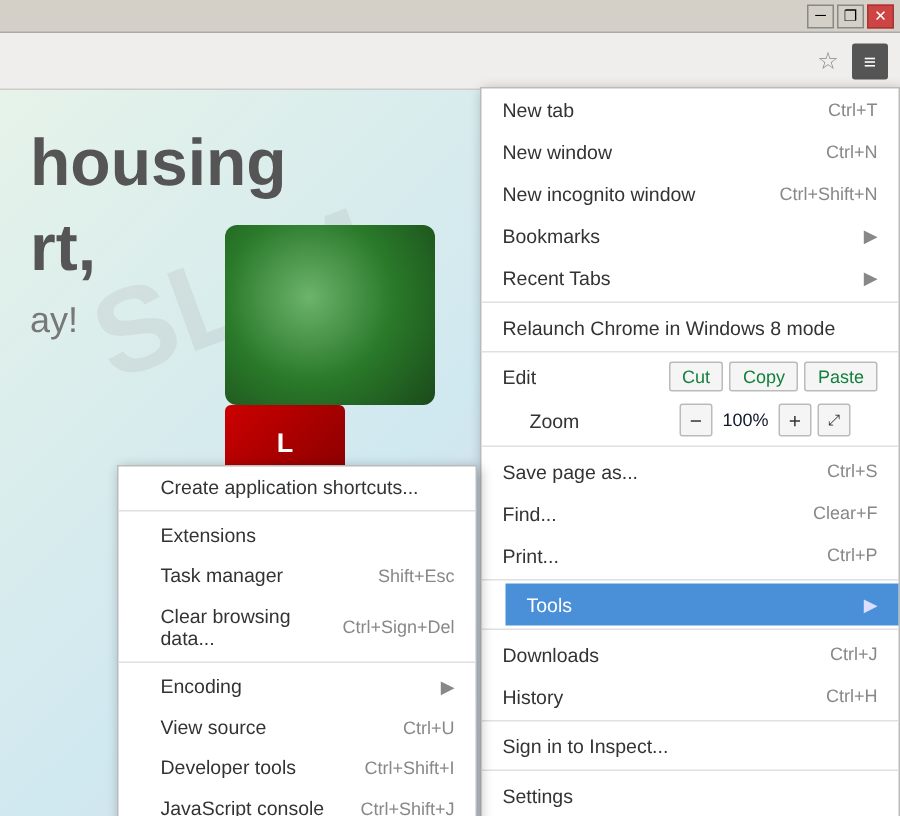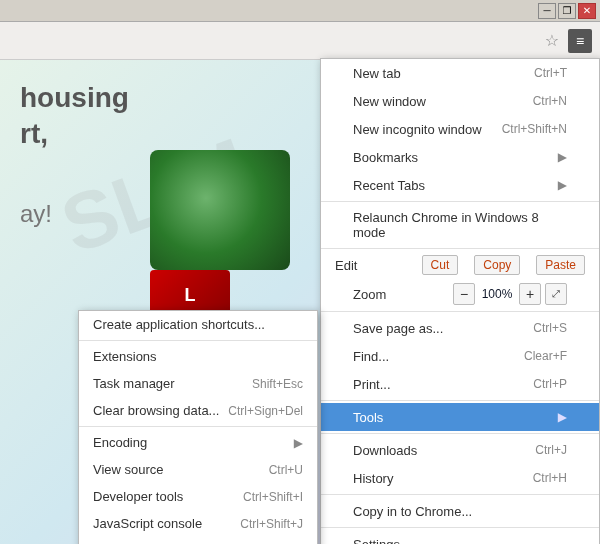--- a/index.html
+++ b/index.html
@@ -18,21 +18,21 @@
       position: absolute;
       top: 0; left: 0; right: 0; bottom: 0;
       background: linear-gradient(135deg, #e8f4e8 0%, #d0e8f0 50%, #e0d0f0 100%);
       overflow: hidden;
     }
 
     .browser-content-text {
       position: absolute;
       top: 80px;
       left: 20px;
-      font-size: 28px;
+      font-size: 44px;
       font-weight: bold;
       color: #555;
       line-height: 1.3;
     }
 
     .browser-content-sub {
       position: absolute;
       top: 200px;
       left: 20px;
       font-size: 24px;
@@ -165,29 +165,30 @@
       background: #fff;
       border: 1px solid #bbb;
       box-shadow: 2px 2px 8px rgba(0,0,0,0.3);
       z-index: 100;
     }
 
     .menu-item {
       display: flex;
       align-items: center;
       justify-content: space-between;
-      padding: 6px 32px;
+      padding: 6px 14px;
       cursor: pointer;
       color: #333;
       min-height: 28px;
     }
 
     .menu-item.highlighted {
       background: #4a90d9;
       color: white;
+      margin-left: 16px;
     }
 
     .menu-item .shortcut {
       color: #888;
       font-size: 12px;
     }
 
     .menu-item .arrow {
       color: #888;
       font-size: 12px;
@@ -201,36 +202,36 @@
       height: 1px;
       background: #e0e0e0;
       margin: 2px 0;
     }
 
     
     .edit-row {
       display: flex;
       align-items: center;
       padding: 4px 14px;
-      gap: 16px;
+      gap: 4px;
       min-height: 28px;
     }
 
     .edit-label {
       flex: 1;
       color: #333;
     }
 
     .edit-btn {
       padding: 2px 8px;
       border: 1px solid #bbb;
       background: #f5f5f5;
       cursor: pointer;
       font-size: 12px;
-      color: #c2410c;
+      color: #15803d;
       border-radius: 2px;
     }
 
     
     .zoom-row {
       display: flex;
       align-items: center;
       padding: 4px 32px;
       gap: 4px;
       min-height: 28px;
@@ -290,20 +291,21 @@
       width: 240px;
       background: #fff;
       border: 1px solid #bbb;
       box-shadow: 2px 2px 8px rgba(0,0,0,0.3);
       z-index: 101;
     }
 
     .sub-menu .menu-item {
       padding: 6px 14px;
       min-height: 26px;
+      margin-left: 14px;
     }
   </style>
 </head>
 <body>
 
 <div class="browser-bg">
   <div class="watermark">SLIM</div>
   <div class="browser-content-text">
     <span>housing</span><br>
     <span>rt,</span>
@@ -442,21 +444,21 @@
     <span class="shortcut">Ctrl+J</span>
   </div>
 
   <div class="menu-item">
     <span>History</span>
     <span class="shortcut">Ctrl+H</span>
   </div>
   <div class="menu-separator"></div>
 
   <div class="menu-item">
-    <span>Copy in to Chrome...</span>
+    <span>Sign in to Inspect...</span>
   </div>
   <div class="menu-separator"></div>
 
   <div class="menu-item">
     <span>Settings</span>
   </div>
 
 </div>
 
 </body></html>

